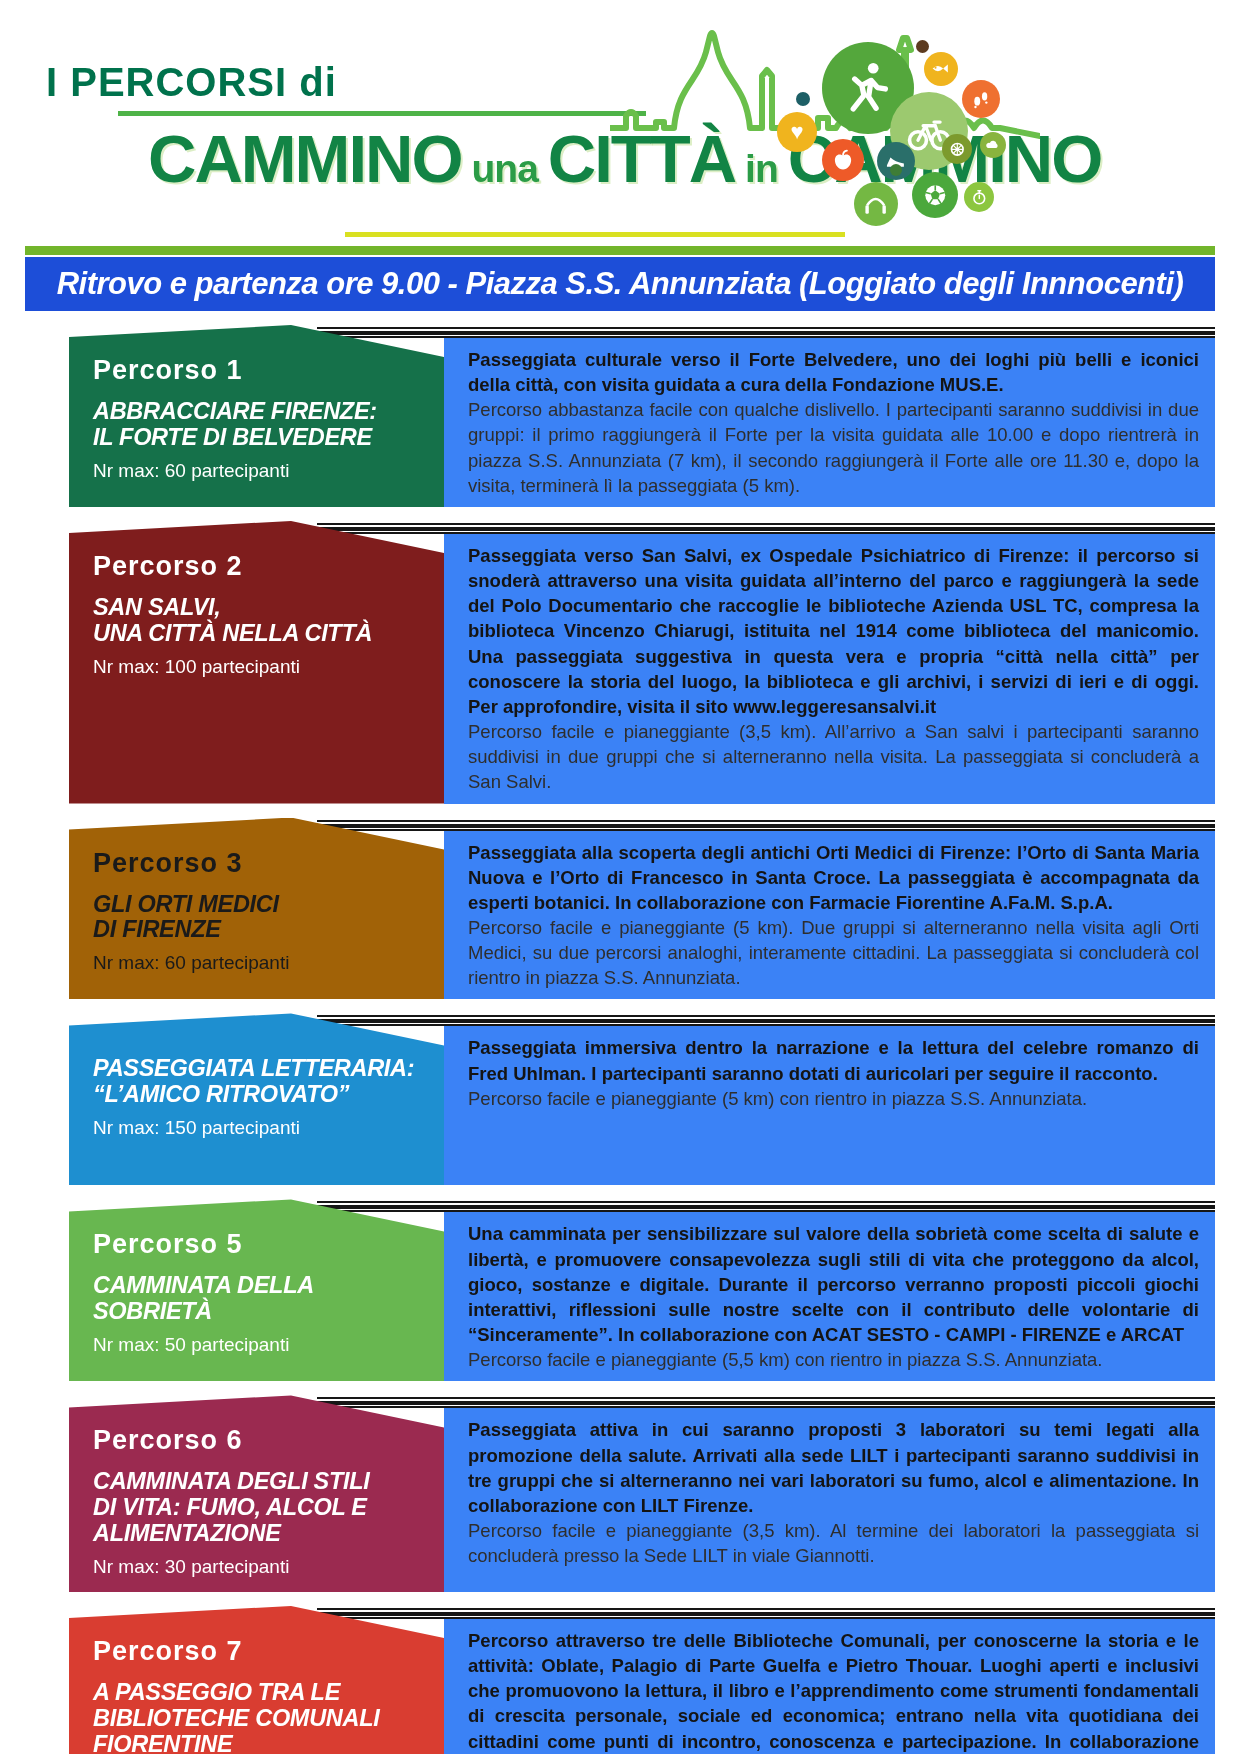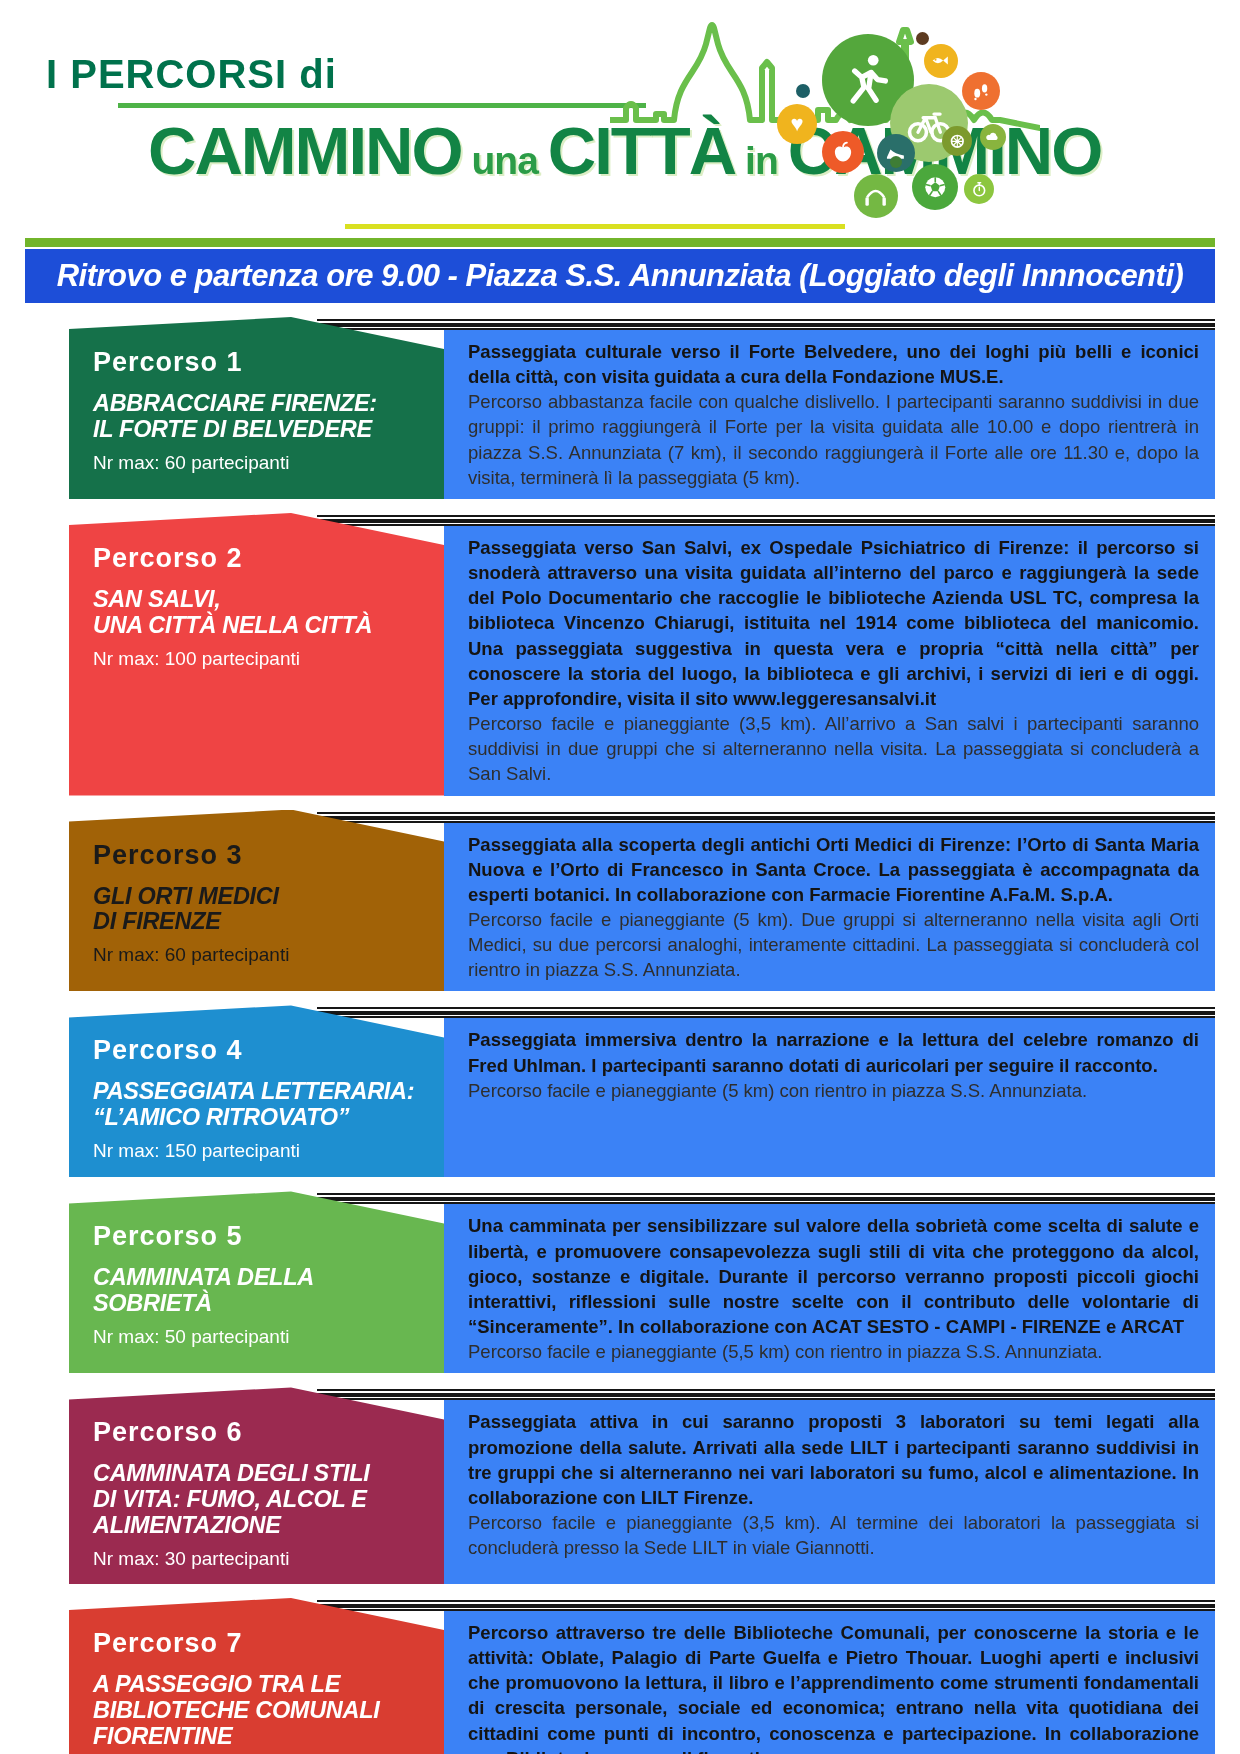--- a/index.html
+++ b/index.html
@@ -1,19 +1,19 @@
 <!DOCTYPE html>
 <html><head>
 <meta charset="utf-8">
 <style>
   html,body{margin:0;padding:0;background:#fff;}
   .page{position:relative;width:1240px;min-height:1754px;background:#fff;
         font-family:"Liberation Sans", sans-serif;overflow:hidden;}
   
-  .header{position:relative;height:238px;}
+  .header{position:relative;height:238px;margin-top:8px;}
   .pretitle{position:absolute;left:46px;top:52px;font-size:40px;font-weight:bold;
             color:#00724c;letter-spacing:1px;}
   .pretitle-underline{position:absolute;left:118px;top:103px;width:528px;height:5px;background:#4eb348;}
   .skyline{position:absolute;left:610px;top:8px;width:430px;height:150px;}
   .main-title{position:absolute;left:148px;top:112px;display:flex;align-items:baseline;gap:10px;
               text-shadow:2px 2px 0 rgba(140,198,63,.30);white-space:nowrap;}
   .tw-big{font-size:67px;font-weight:900;color:#128445;letter-spacing:-2px;}
   .tw-sm{font-size:39px;font-weight:900;color:#2b9c47;letter-spacing:-1px;}
   .title-underline{position:absolute;left:345px;top:224px;width:500px;height:5px;background:#d9e021;}
   
@@ -170,21 +170,21 @@
 IL FORTE DI BELVEDERE</div>
       <div class="pmax">Nr max: 60 partecipanti</div>
     </div>
     <div class="bodytxt">
       <p class="bold">Passeggiata culturale verso il Forte Belvedere, uno dei loghi più belli e iconici della città, con visita guidata a cura della Fondazione MUS.E.</p>
       <p class="reg">Percorso abbastanza facile con qualche dislivello. I partecipanti saranno suddivisi in due gruppi: il primo raggiungerà il Forte per la visita guidata alle 10.00 e dopo rientrerà in piazza S.S. Annunziata (7 km), il secondo raggiungerà il Forte alle ore 11.30 e, dopo la visita, terminerà lì la passeggiata (5 km).</p>
     </div>
   </div>
 
   <div class="sec">
-    <div class="label" style="background: #ef4444; color: rgb(255, 255, 255);">
+    <div class="label" style="background: #7f1d1d; color: rgb(255, 255, 255);">
       <div class="pname">Percorso 2</div>
       <div class="psub">SAN SALVI,
 UNA CITTÀ NELLA CITTÀ</div>
       <div class="pmax">Nr max: 100 partecipanti</div>
     </div>
     <div class="bodytxt">
       <p class="bold">Passeggiata verso San Salvi, ex Ospedale Psichiatrico di Firenze: il percorso si snoderà attraverso una visita guidata all’interno del parco e raggiungerà la sede del Polo Documentario che raccoglie le biblioteche Azienda USL TC, compresa la biblioteca Vincenzo Chiarugi, istituita nel 1914 come biblioteca del manicomio. Una passeggiata suggestiva in questa vera e propria “città nella città” per conoscere la storia del luogo, la biblioteca e gli archivi, i servizi di ieri e di oggi. Per approfondire, visita il sito www.leggeresansalvi.it</p>
       <p class="reg">Percorso facile e pianeggiante (3,5 km). All’arrivo a San salvi i partecipanti saranno suddivisi in due gruppi che si alterneranno nella visita. La passeggiata si concluderà a San Salvi.</p>
     </div>
   </div>
@@ -197,21 +197,20 @@
       <div class="pmax">Nr max: 60 partecipanti</div>
     </div>
     <div class="bodytxt">
       <p class="bold">Passeggiata alla scoperta degli antichi Orti Medici di Firenze: l’Orto di Santa Maria Nuova e l’Orto di Francesco in Santa Croce. La passeggiata è accompagnata da esperti botanici. In collaborazione con Farmacie Fiorentine A.Fa.M. S.p.A.</p>
       <p class="reg">Percorso facile e pianeggiante (5 km). Due gruppi si alterneranno nella visita agli Orti Medici, su due percorsi analoghi, interamente cittadini. La passeggiata si concluderà col rientro in piazza S.S. Annunziata.</p>
     </div>
   </div>
 
   <div class="sec">
     <div class="label" style="background: rgb(30, 143, 208); color: rgb(255, 255, 255);">
-      <div class="pname">Percorso 4</div>
       <div class="psub">PASSEGGIATA LETTERARIA:
 “L’AMICO RITROVATO”</div>
       <div class="pmax">Nr max: 150 partecipanti</div>
     </div>
     <div class="bodytxt">
       <p class="bold">Passeggiata immersiva dentro la narrazione e la lettura del celebre romanzo di Fred Uhlman. I partecipanti saranno dotati di auricolari per seguire il racconto.</p>
       <p class="reg">Percorso facile e pianeggiante (5 km) con rientro in piazza S.S. Annunziata.</p>
     </div>
   </div>
 

